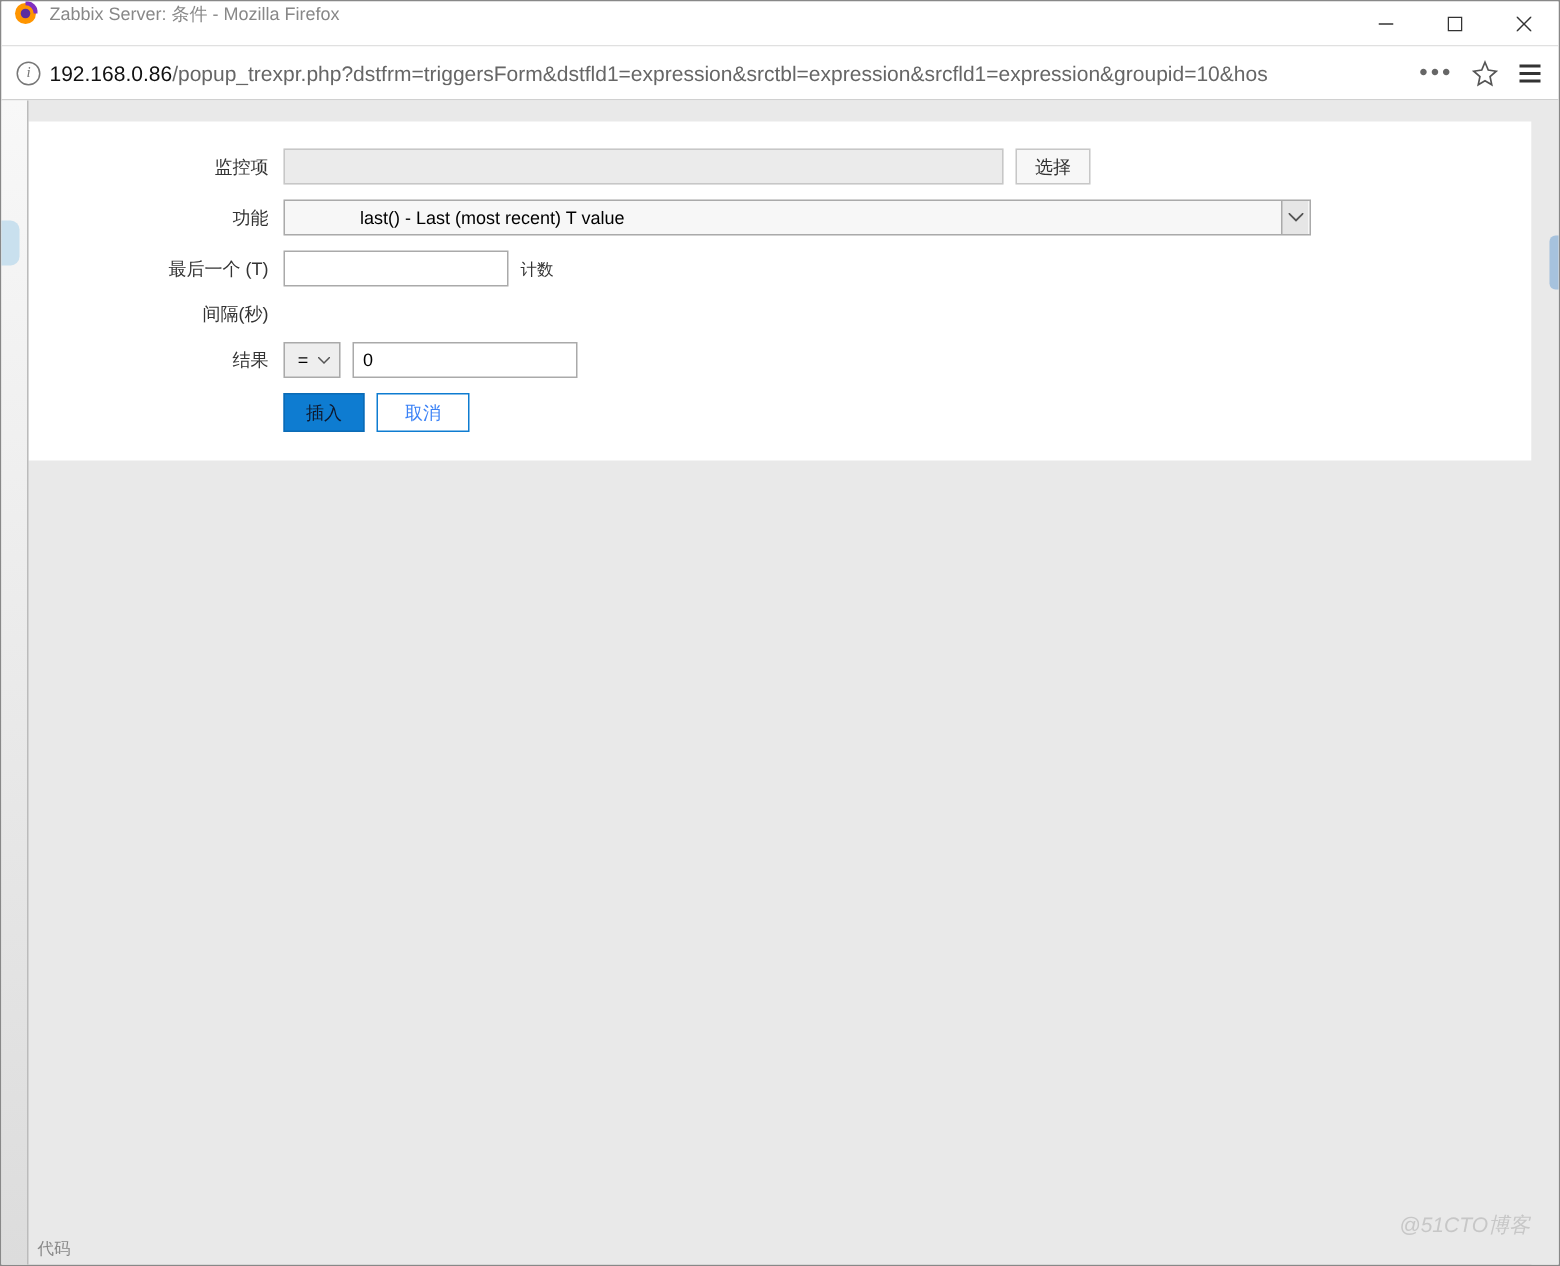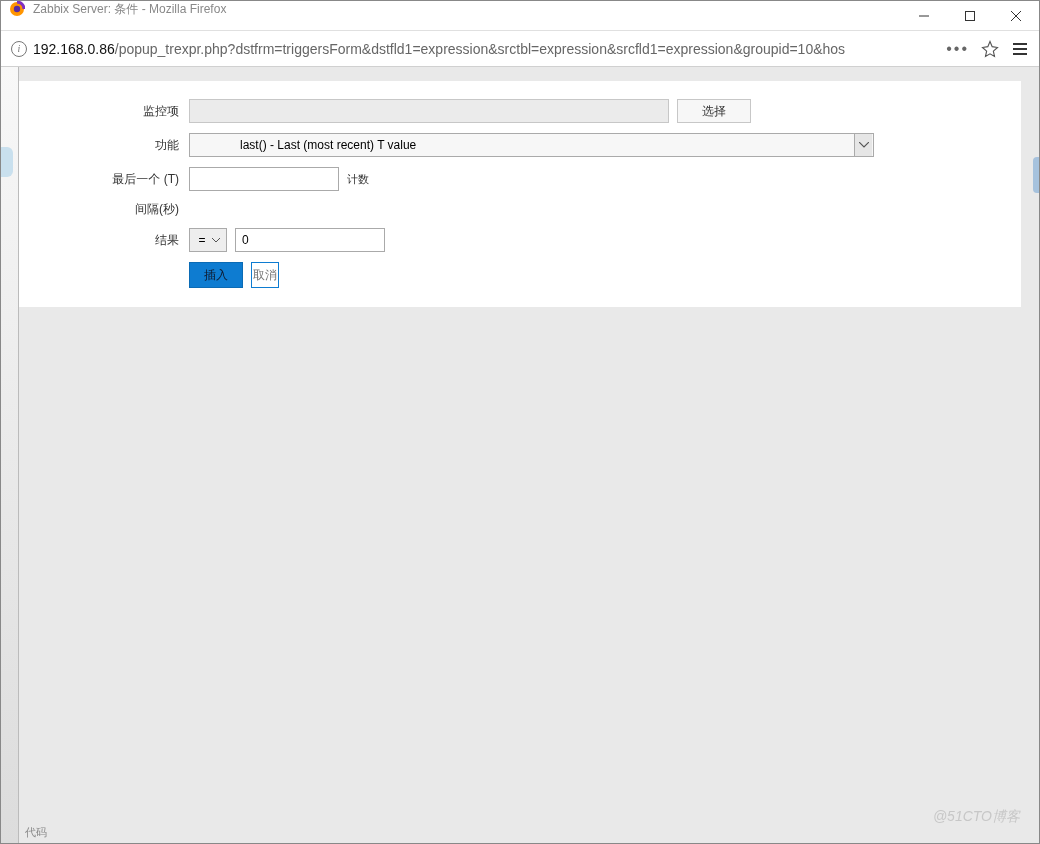--- a/index.html
+++ b/index.html
@@ -33,31 +33,31 @@
     .right-slice .edge-blob { position:absolute; right:0; width:6px; height:36px; background:#79a8d6; border-radius:4px 0 0 4px; opacity:.6; }
 
     .content-wrap { flex:1; display:flex; flex-direction:column; }
     .white-panel { background:#fff; margin: 14px 0 0 0; padding: 18px 8px 24px 8px; height: 226px; }
     
     
     .form-row { display:flex; align-items:center; margin-bottom: 10px; }
     .label { width: 162px; text-align:right; padding-right: 10px; color:#333; font-size:12px; }
     .field { display:flex; align-items:center; gap:8px; }
     .readonly-box { width: 480px; height: 24px; background:#ebebeb; border:1px solid #c7c7c7; }
-    .btn-select { height:24px; padding: 0 24px; border:1px solid #c7c7c7; background:#f7f7f7; font-size:12px; color:#333; cursor:pointer; }
+    .btn-select { height:24px; padding: 0 12px; border:1px solid #c7c7c7; background:#f7f7f7; font-size:12px; color:#333; cursor:pointer; }
     .select-wide { width: 685px; height: 24px; border:1px solid #aaa; background:#f7f7f7; font-size:12px; padding: 0 6px; position:relative; display:flex; align-items:center; }
     .select-wide .sel-text { flex:1;margin-left:44px; }
     .select-wide .sel-arrow { width:18px; height:22px; background:#e6e6e6; border-left:1px solid #aaa; display:flex; align-items:center; justify-content:center; margin-right:-5px; }
     .text-input { width:150px; height:24px; border:1px solid #aaa; padding:0 6px; font-size:12px; background:#fff; }
     .suffix { font-size:11px; color:#333; }
     .small-select { width:38px; height:24px; border:1px solid #aaa; background:#eee; display:flex; align-items:center; padding:0 4px; }
     .small-select .sel-text { flex:1; text-align:center; }
     .small-select .sel-arrow2 { width:12px; display:flex; align-items:center; justify-content:center; }
     .btn-primary { height:26px; padding:0 14px; background:#0e7cd1; color:#0f172a; border:1px solid #0b6bb5; font-size:12px; cursor:pointer; }
-    .btn-secondary { height:26px; padding:0 1px; background:#fff; color:#737373; border:1px solid #0e7cd1; font-size:12px; cursor:pointer; }
+    .btn-secondary { height:26px; padding:0 18px; background:#fff; color:#3b82f6; border:1px solid #0e7cd1; font-size:12px; cursor:pointer; }
 
     .watermark { position:absolute; bottom:18px; right:20px; color:#c7c7c7; font-size:14px; font-style:italic; pointer-events:none; }
     .bottom-left { position:absolute; bottom:4px; left:0; color:#888; font-size:11px;padding-left:25px; }
   </style>
 </head>
 <body>
 
 <div class="window">
 
   <div class="titlebar">

